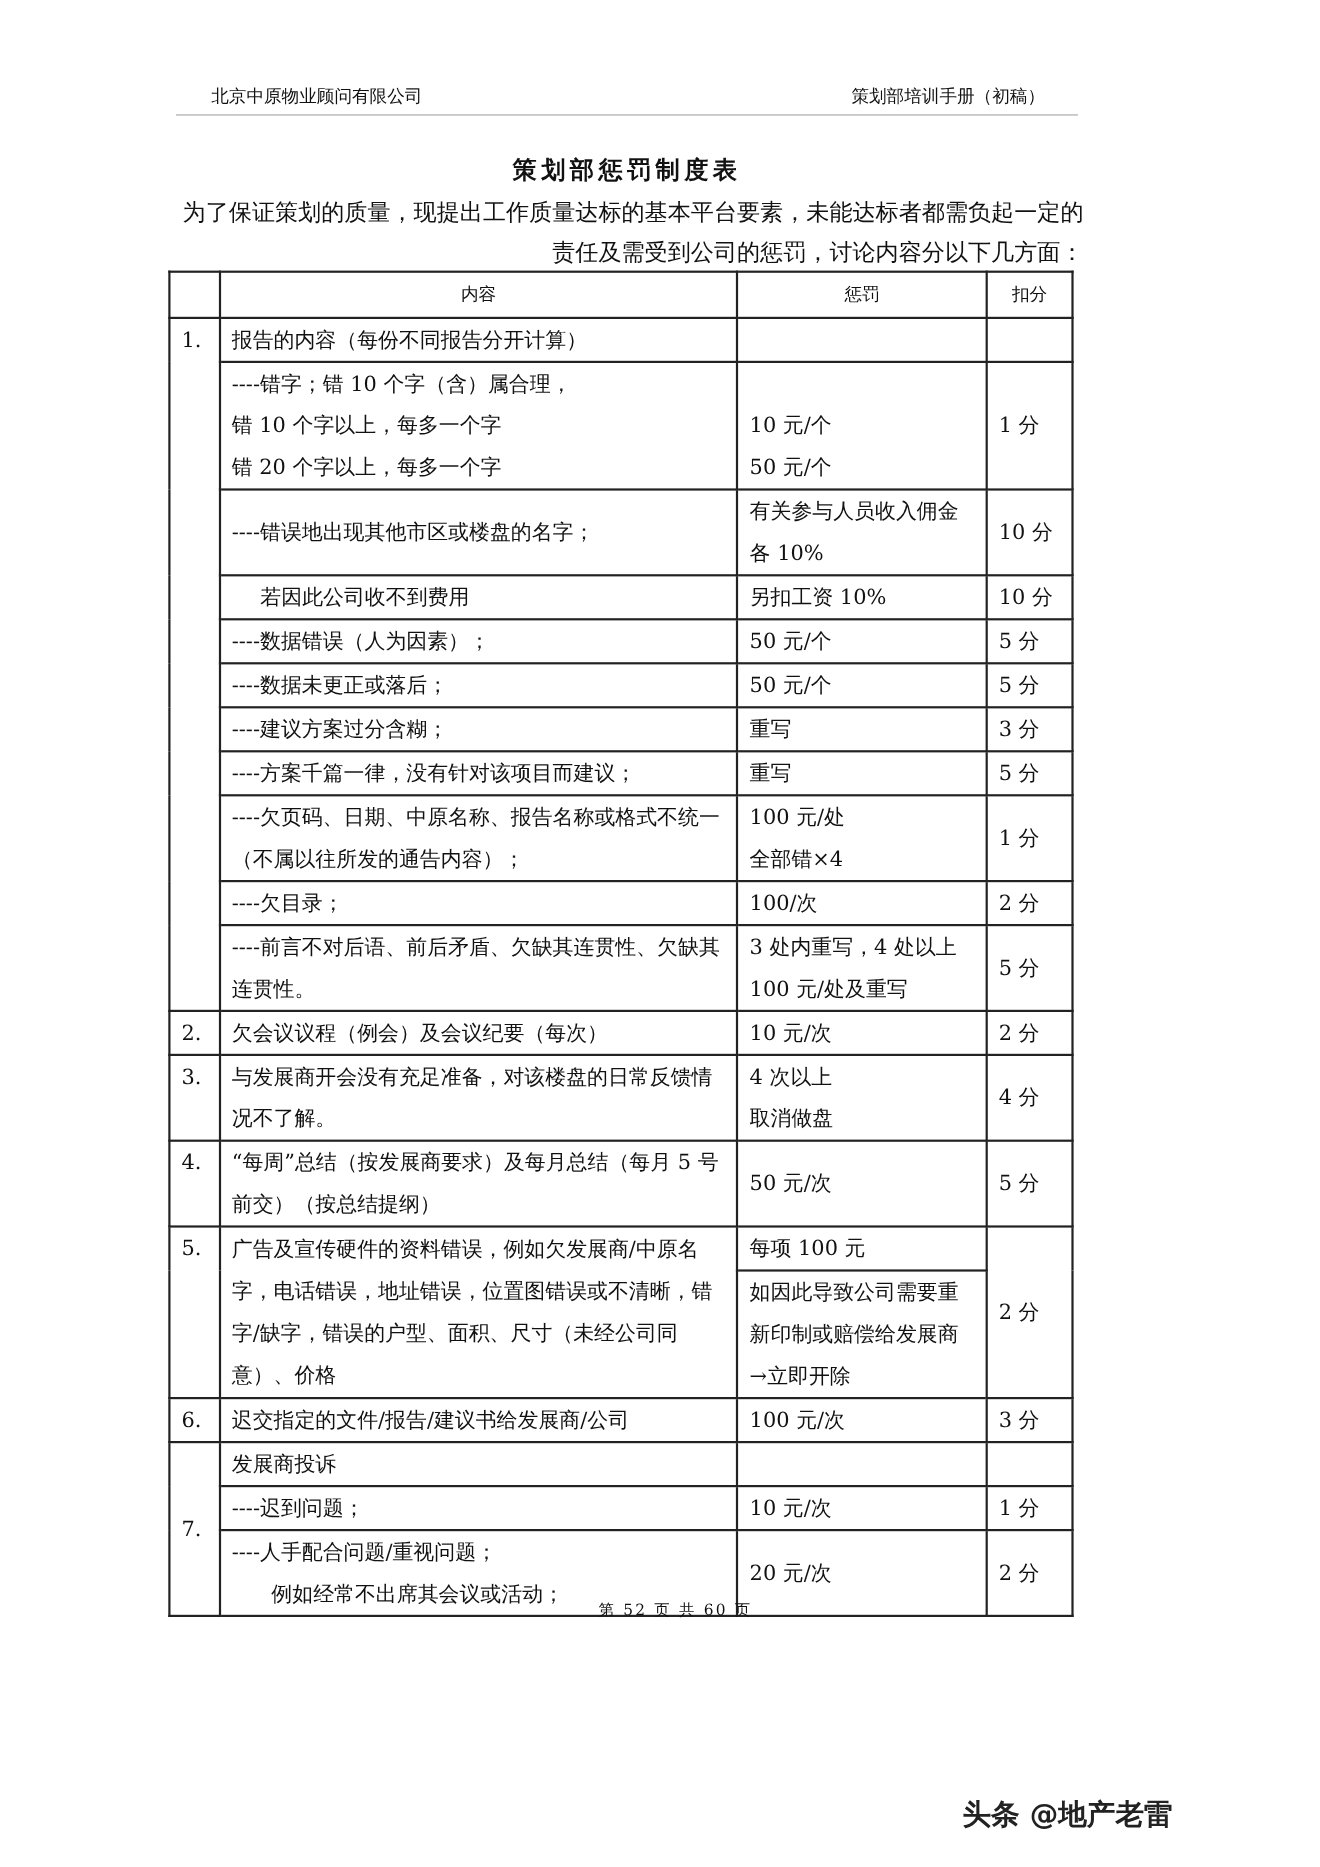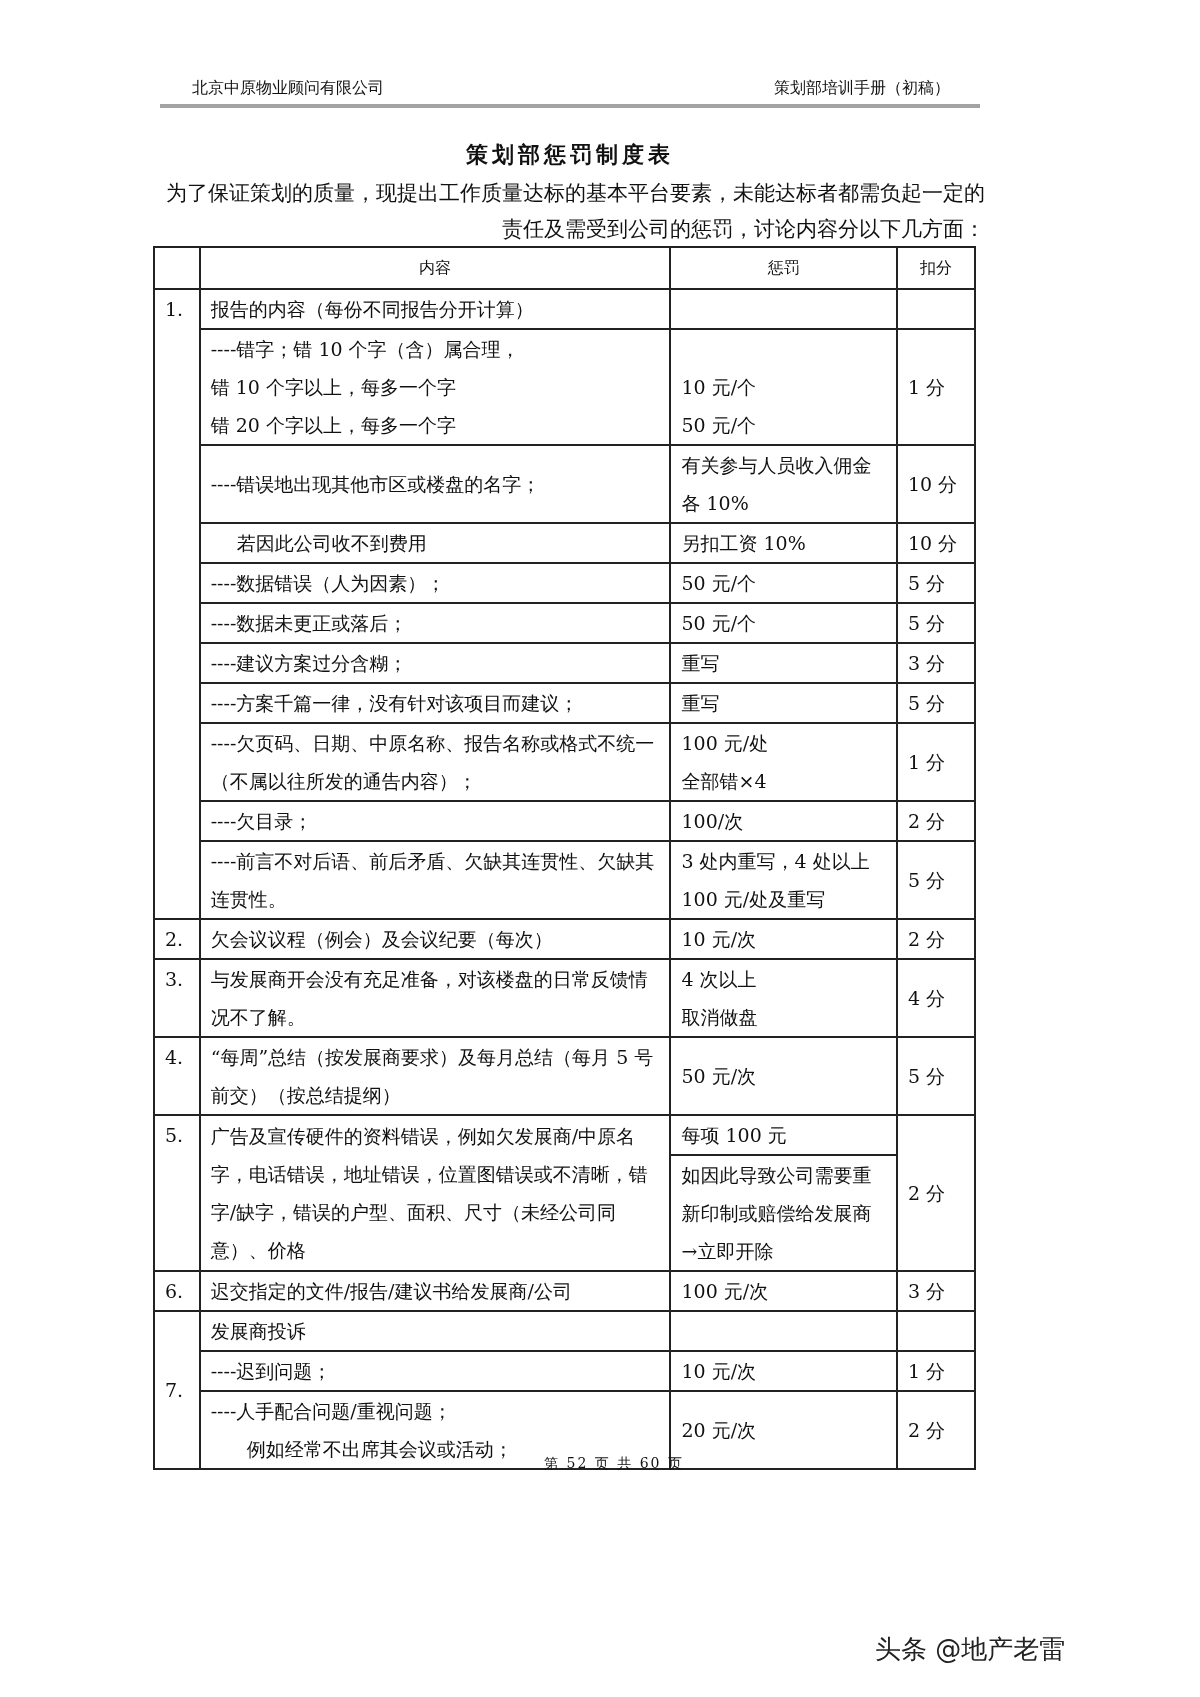--- a/index.html
+++ b/index.html
@@ -1,33 +1,33 @@
 <!DOCTYPE html>
 <html><head>
 <meta charset="utf-8">
 <style>
   html, body { margin: 0; padding: 0; background: #ffffff; }
   body { width: 1200px; height: 1697px; position: relative; font-family: "DejaVu Serif", "Liberation Serif", serif; color: #111; overflow: hidden; }
-  .header { position: absolute; left: 160px; top: 76px; width: 820px; height: 28px; border-bottom: 4px solid #a3a3a3; }
+  .header { position: absolute; left: 160px; top: 76px; width: 820px; height: 28px; border-bottom: 1px solid #a3a3a3; }
   .header .left { position: absolute; left: 32px; top: 2px; font-size: 16px; font-family: "DejaVu Sans", sans-serif; }
   .header .right { position: absolute; right: 30px; top: 2px; font-size: 16px; font-family: "DejaVu Sans", sans-serif; }
   .title { position: absolute; left: 0; width: 1140px; top: 140px; text-align: center; font-size: 22px; font-weight: bold; letter-spacing: 4px; font-family: Liberation Serif, serif; }
   .intro { position: absolute; left: 165px; top: 175px; width: 820px; font-size: 21px; line-height: 36px; text-align: right; }
   table.pen { position: absolute; left: 153px; top: 246px; width: 823px; border-collapse: collapse; font-size: 19px; }
   table.pen td { border: 2px solid #222; padding: 0 10px; vertical-align: middle; line-height: 38px; }
   table.pen td.num { width: 24px; text-align: left; padding-left: 10px; vertical-align: top; }
   table.pen td.num.mid { vertical-align: middle; }
   table.pen td.content { width: 445px; }
   table.pen td.penalty { width: 214px; }
   table.pen td.score { width: 58px; border-radius: 25px; }
   table.pen th { border: 2px solid #222; font-weight: normal; line-height: 38px; font-size: 16px; }
   .indent { padding-left: 36px !important; }
   .sub2 { display: block; padding-left: 36px; }
   .footer { position: absolute; left: 0; width: 1140px; top: 1455px; text-align: center; font-size: 14px; letter-spacing: 2px; padding-left: 44px; }
-  .watermark { position: absolute; left: 875px; top: 1632px; font-size: 26px; font-family: "DejaVu Sans", sans-serif; color: #222; text-shadow: 1px 1px 0 #fff, -1px -1px 0 #fff; }
+  .watermark { position: absolute; left: 875px; top: 1632px; font-size: 26px; font-family: "DejaVu Sans", sans-serif; color: #222; text-shadow: 1px 1px 0 #fff, -1px -1px 0 #fff; font-weight: bold; }
 </style>
 </head>
 <body>
 
 <div class="header">
   <span class="left">北京中原物业顾问有限公司</span>
   <span class="right">策划部培训手册（初稿）</span>
 </div>
 
 <div class="title">策划部惩罚制度表</div>

